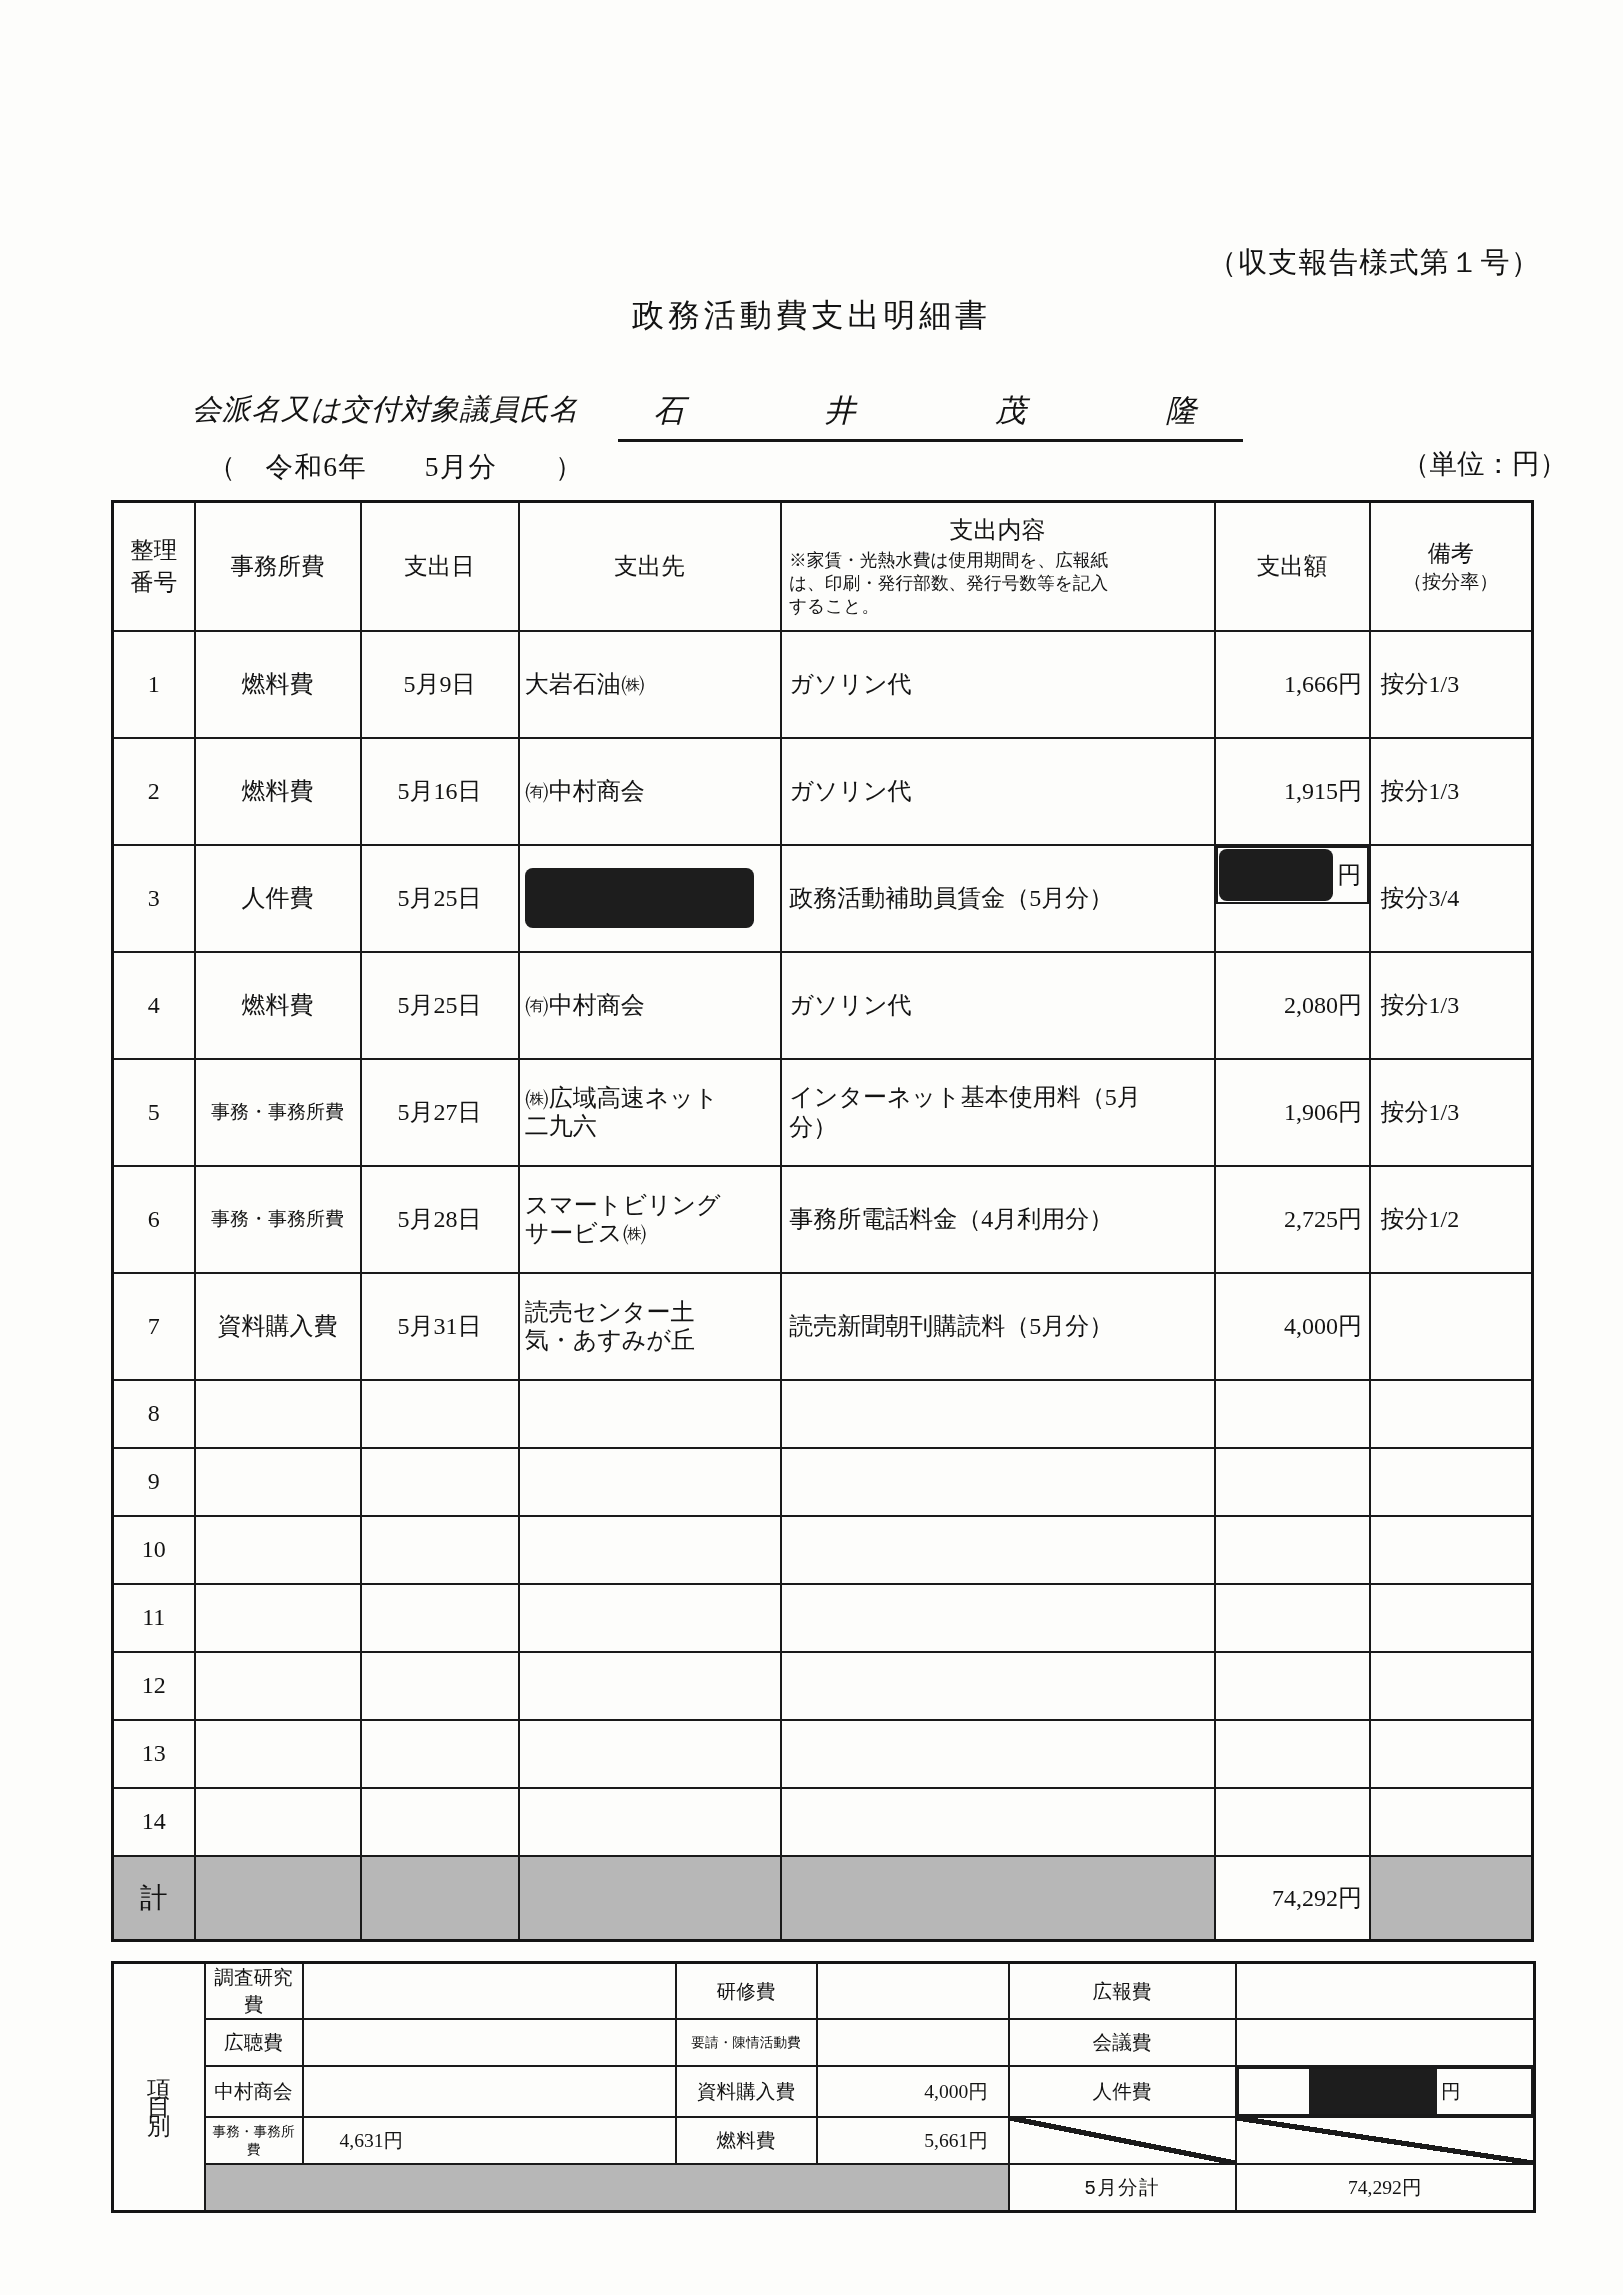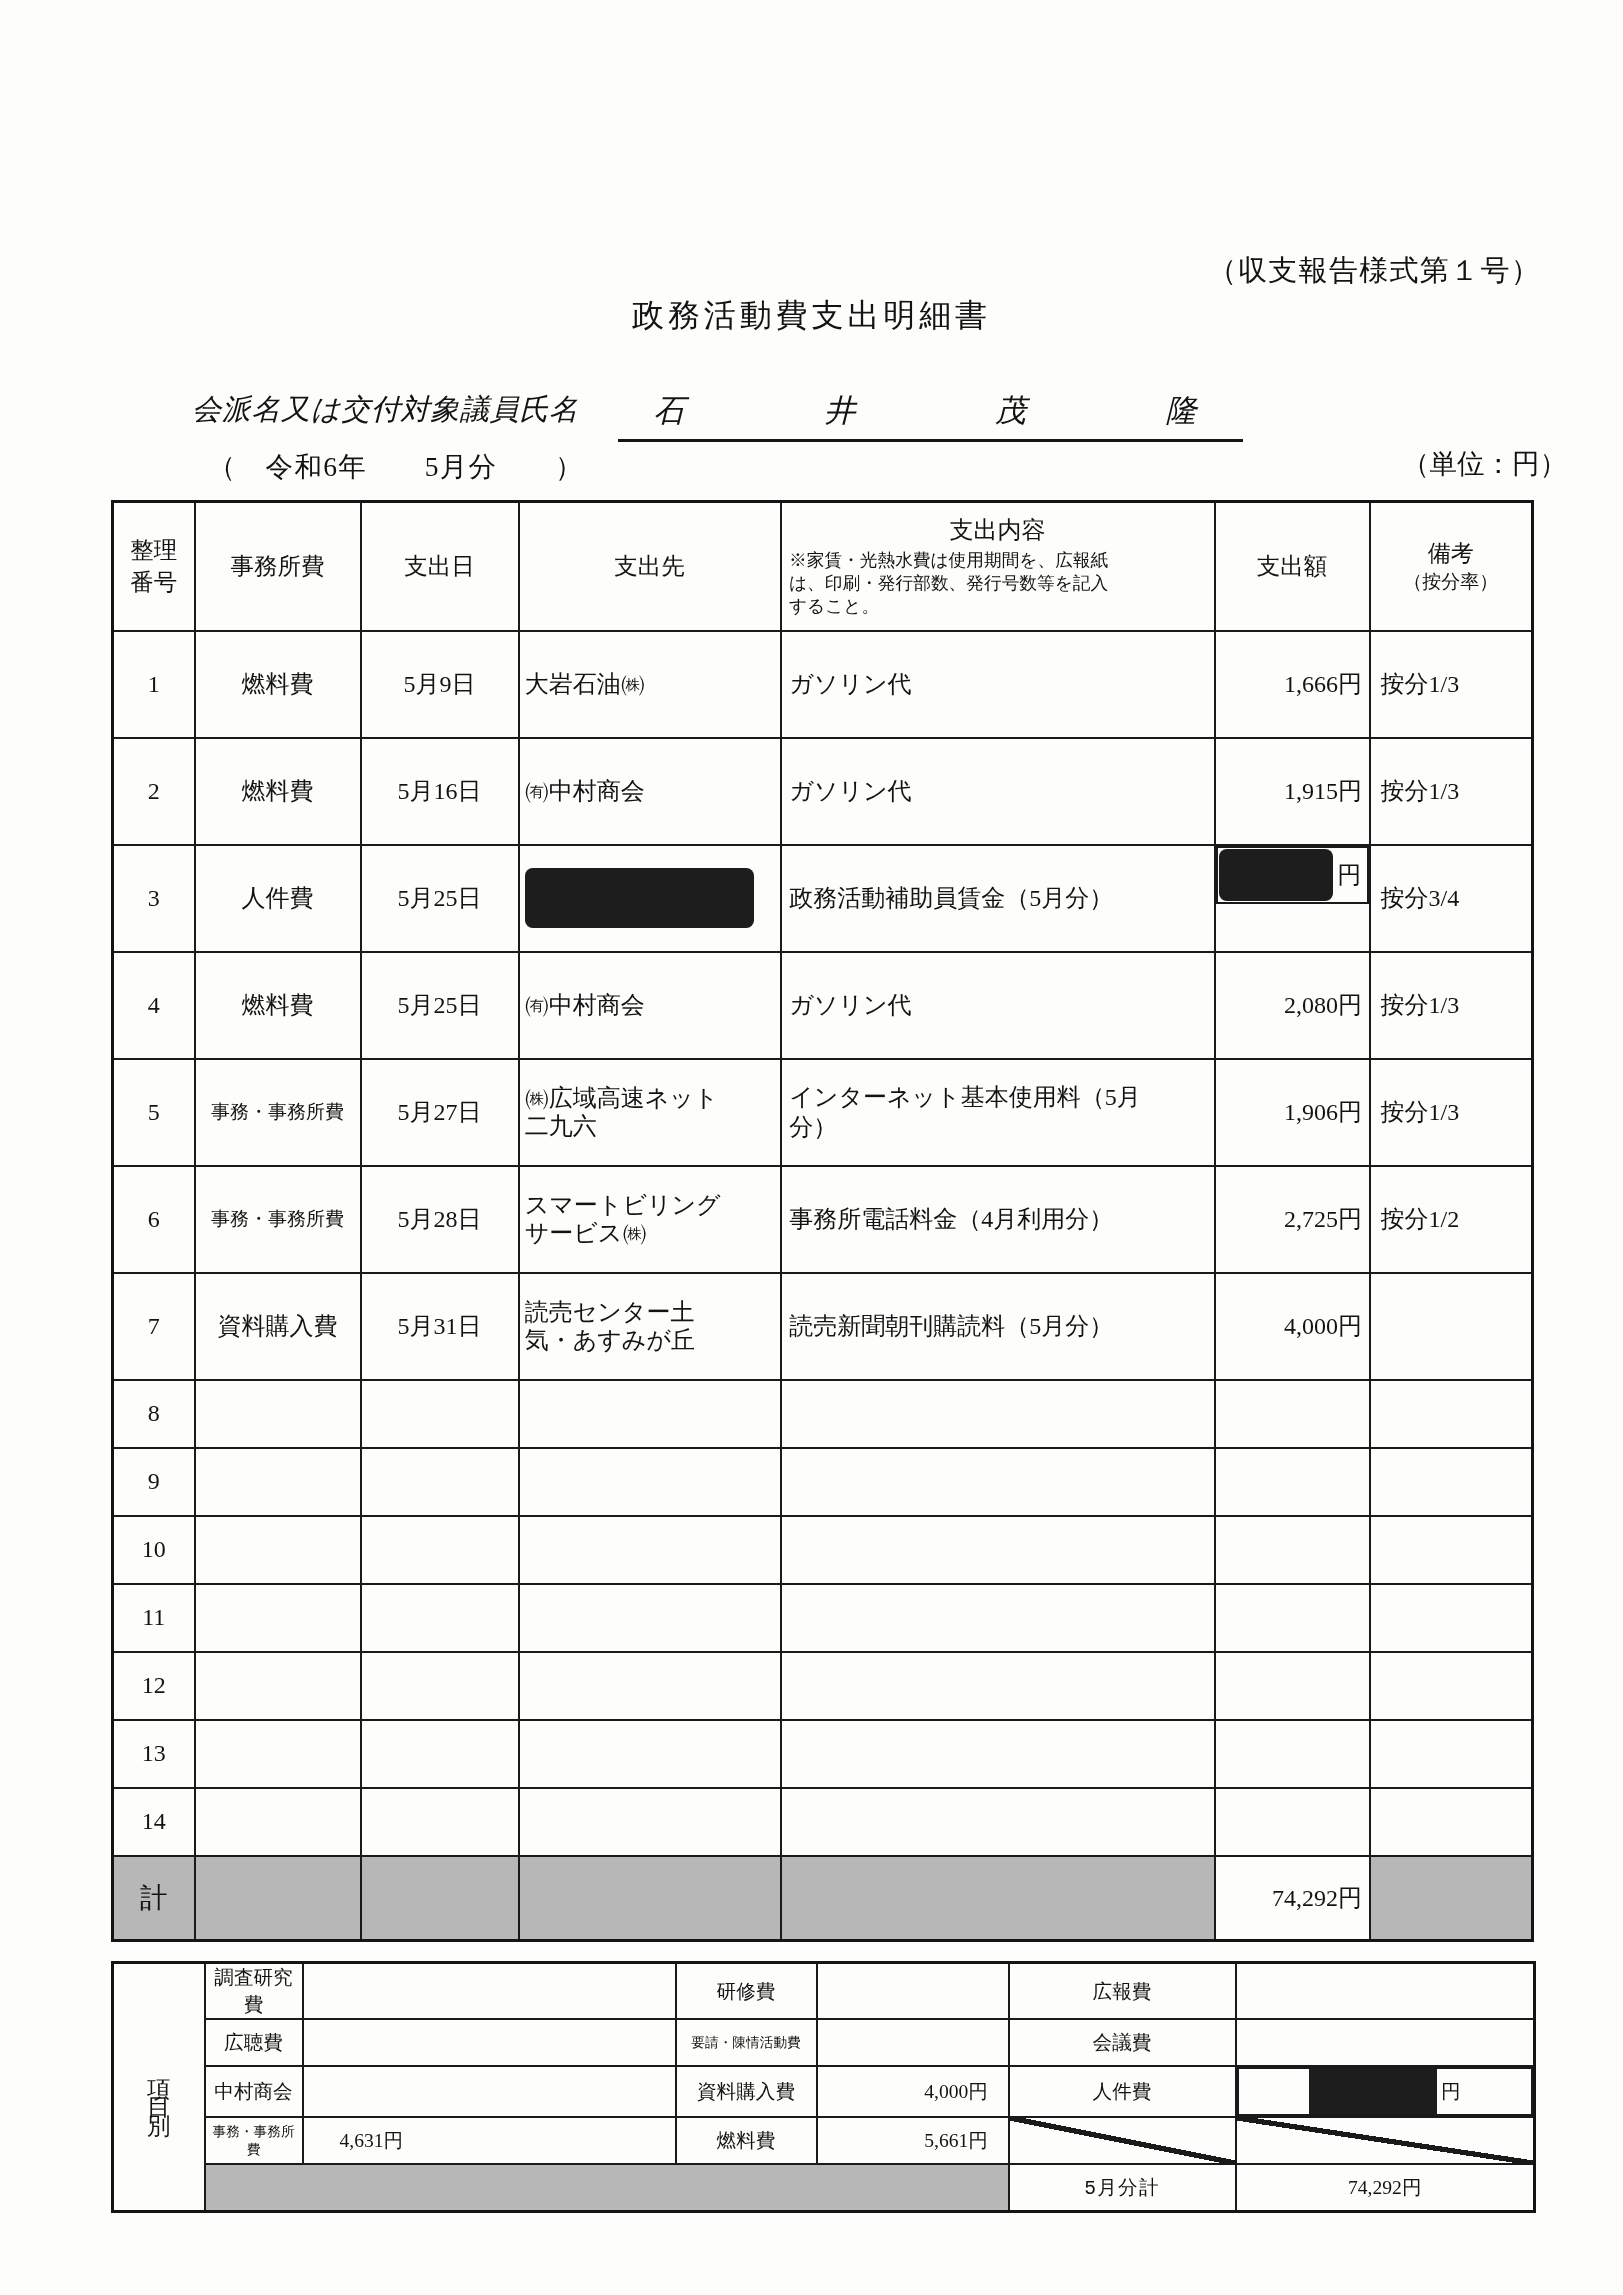--- a/index.html
+++ b/index.html
@@ -3,21 +3,21 @@
 <meta charset="utf-8">
 <style>
   html,body{margin:0;padding:0;}
   body{
     width:1623px;height:2295px;position:relative;background:#fdfdfb;
     font-family:"Liberation Serif","DejaVu Serif",serif;color:#131313;
     -webkit-font-smoothing:antialiased;
   }
   .pre{white-space:pre-line;}
   
-  .form-note{position:absolute;top:251px;right:82px;font-size:29px;letter-spacing:1.3px;}
+  .form-note{position:absolute;top:243px;right:82px;font-size:29px;letter-spacing:1.3px;}
   .doc-title{position:absolute;top:294px;left:0;width:1623px;text-align:center;font-size:32px;letter-spacing:3.9px;}
   .name-line{position:absolute;top:390px;left:192px;display:flex;align-items:flex-start;font-style:italic;}
   .name-label{font-size:29px;letter-spacing:0.7px;padding-bottom:5.2px;}
   .name-value{display:inline-flex;justify-content:space-between;width:543px;margin-left:39px;
               border-bottom:3.3px solid #161616;font-size:31px;padding:0 46px 6.5px 36px;}
   .period-line{position:absolute;top:449px;left:208px;font-size:27.5px;letter-spacing:1.3px;}
   .unit-note{position:absolute;top:446px;right:56px;font-size:27.5px;}
   
   table{border-collapse:collapse;table-layout:fixed;}
   td,th{border:2.6px solid #1a1a1a;font-weight:normal;vertical-align:middle;overflow:hidden;}

